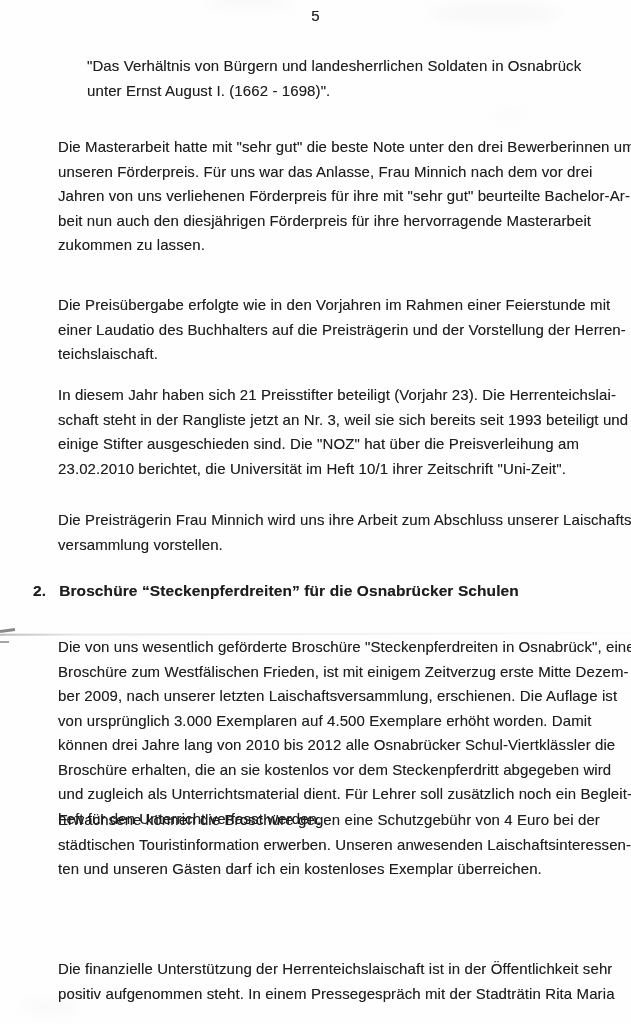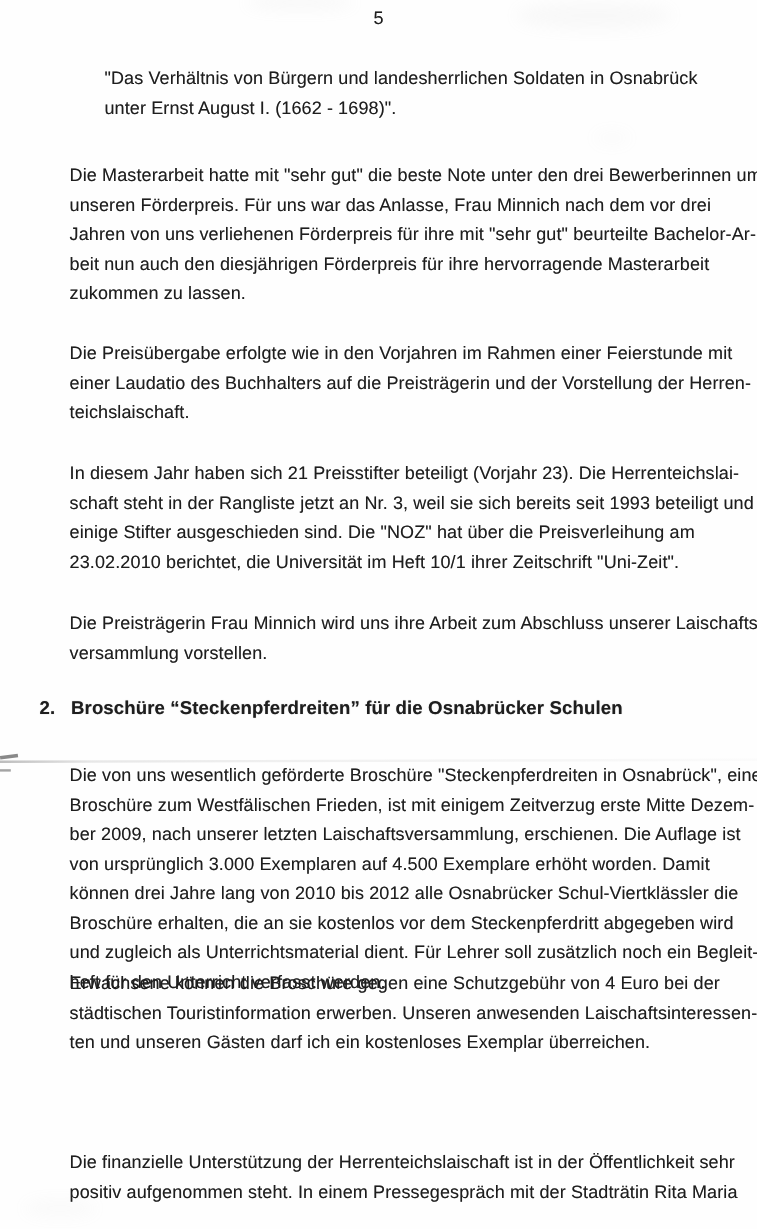--- a/index.html
+++ b/index.html
@@ -73,21 +73,21 @@
 
   <div class="block quote">"Das Verhältnis von Bürgern und landesherrlichen Soldaten in Osnabrück
 unter Ernst August I. (1662 - 1698)".</div>
 
   <div class="block body-left" style="top:135px">Die Masterarbeit hatte mit "sehr gut" die beste Note unter den drei Bewerberinnen um
 unseren Förderpreis. Für uns war das Anlasse, Frau Minnich nach dem vor drei
 Jahren von uns verliehenen Förderpreis für ihre mit "sehr gut" beurteilte Bachelor-Ar-
 beit nun auch den diesjährigen Förderpreis für ihre hervorragende Masterarbeit
 zukommen zu lassen.</div>
 
-  <div class="block body-left" style="top:283px">Die Preisübergabe erfolgte wie in den Vorjahren im Rahmen einer Feierstunde mit
+  <div class="block body-left" style="top:293px">Die Preisübergabe erfolgte wie in den Vorjahren im Rahmen einer Feierstunde mit
 einer Laudatio des Buchhalters auf die Preisträgerin und der Vorstellung der Herren-
 teichslaischaft.</div>
 
   <div class="block body-left" style="top:383px">In diesem Jahr haben sich 21 Preisstifter beteiligt (Vorjahr 23). Die Herrenteichslai-
 schaft steht in der Rangliste jetzt an Nr. 3, weil sie sich bereits seit 1993 beteiligt und
 einige Stifter ausgeschieden sind. Die "NOZ" hat über die Preisverleihung am
 23.02.2010 berichtet, die Universität im Heft 10/1 ihrer Zeitschrift "Uni-Zeit".</div>
 
   <div class="block body-left" style="top:508px">Die Preisträgerin Frau Minnich wird uns ihre Arbeit zum Abschluss unserer Laischafts-
 versammlung vorstellen.</div>

